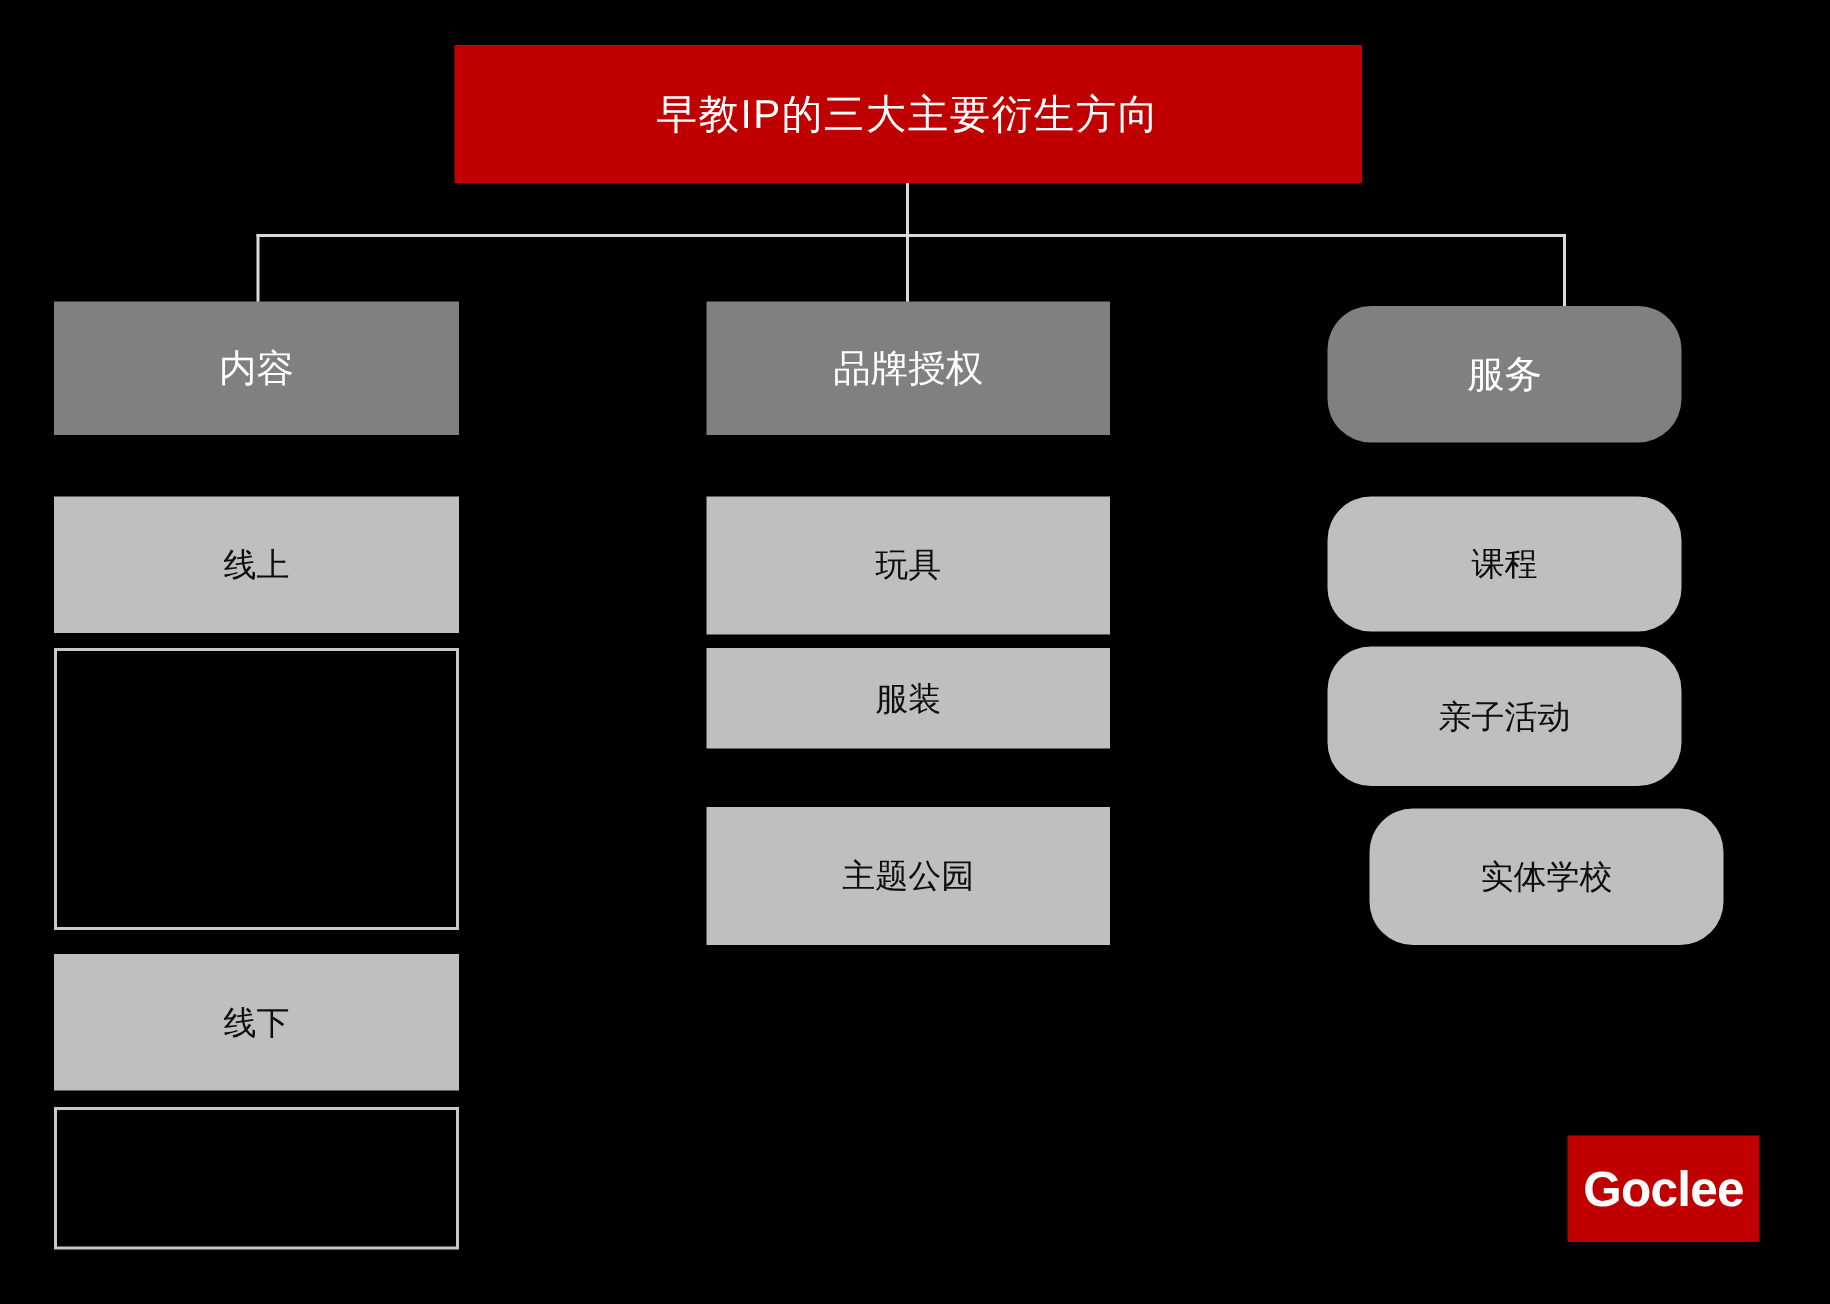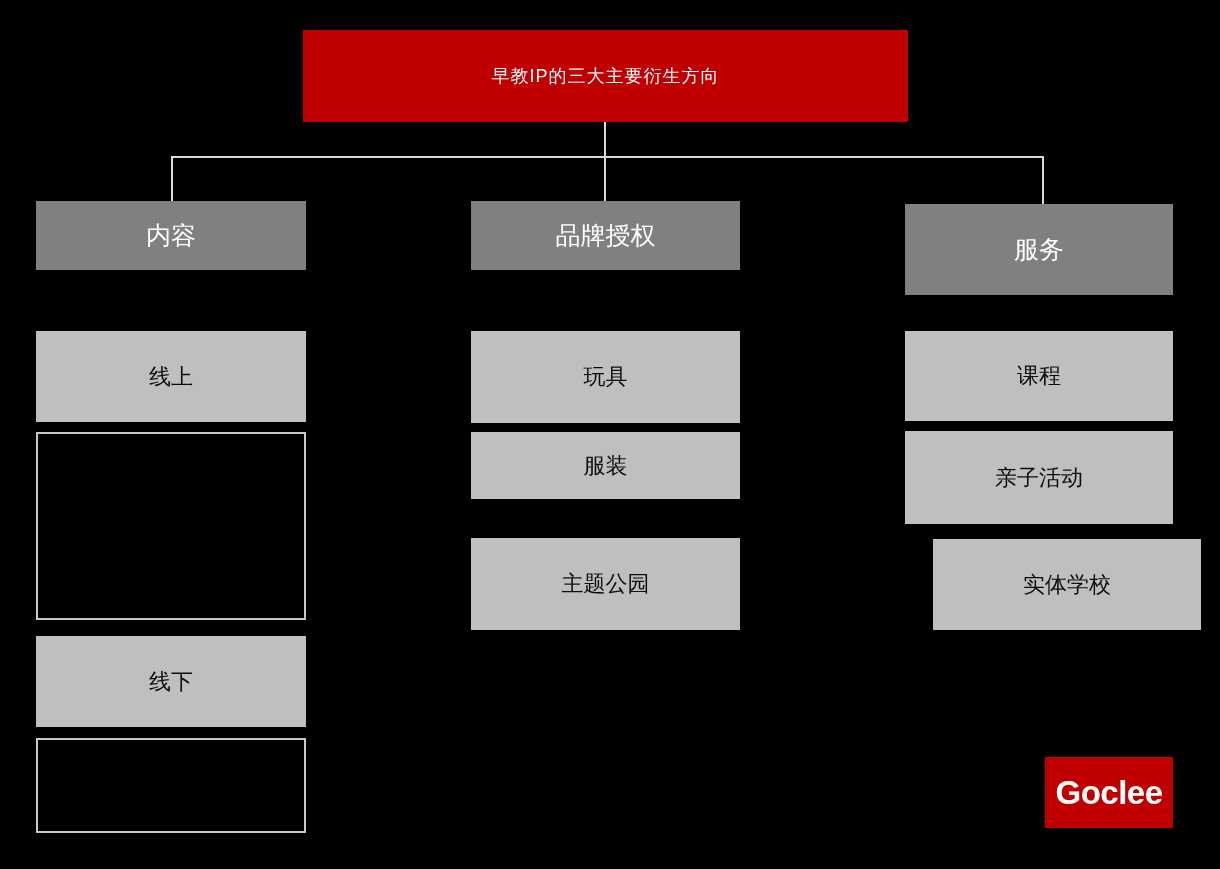--- a/index.html
+++ b/index.html
@@ -26,21 +26,21 @@
     width: 605px;
     height: 92px;
     background: #C00000;
     display: flex;
     align-items: center;
     justify-content: center;
     box-sizing: border-box;
   }
   .title-text {
     color: #FFFFFF;
-    font-size: 18px;
+    font-size: 27px;
     letter-spacing: 1px;
     white-space: nowrap;
   }
 
   
   .conn {
     position: absolute;
     background: #D9D9D9;
   }
   .conn-v-title {
@@ -94,24 +94,24 @@
     font-size: 22px;
   }
   .node-empty {
     background: #000000;
     border: 2px solid #C8C8C8;
   }
 
   
   .col1 { left: 36px;  width: 270px; }
   .col2 { left: 471px; width: 269px; }
-  .col3 { left: 905px; width: 268px; }
-
-  
-  .head-12 { top: 201px; height: 69px; }
+  .col3 { left: 885px; width: 236px; border-radius: 29px; }
+
+  
+  .head-12 { top: 201px; height: 89px; }
   .head-3  { top: 204px; height: 91px; }
 
   
   .c1-r1 { top: 331px; height: 91px; text-align: center; }   
   .c1-r2 { top: 432px; height: 188px; }  
   .c1-r3 { top: 636px; height: 91px; }   
   .c1-r4 { top: 738px; height: 95px; }   
 
   
   .c2-r1 { top: 331px; height: 92px; }

